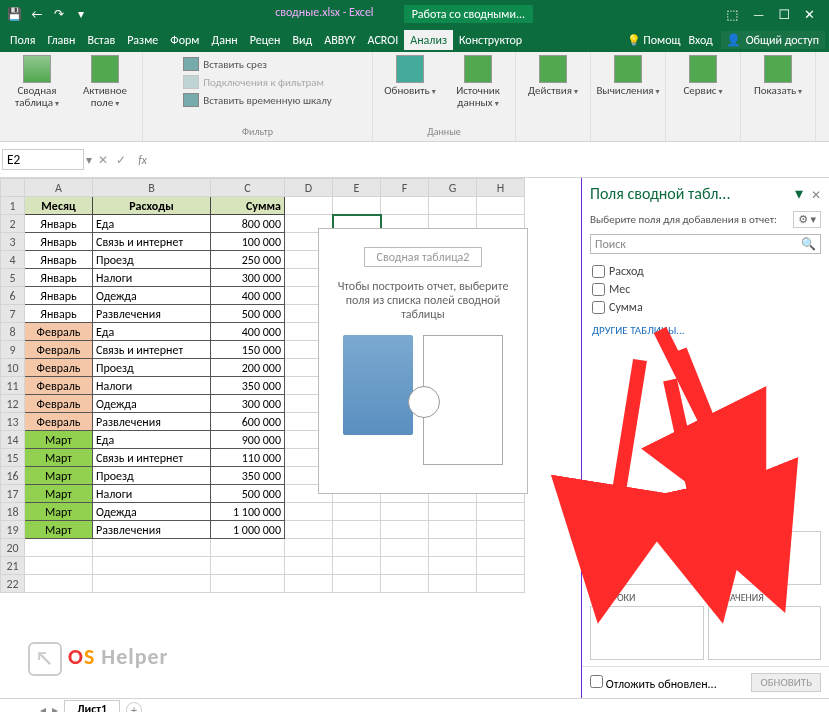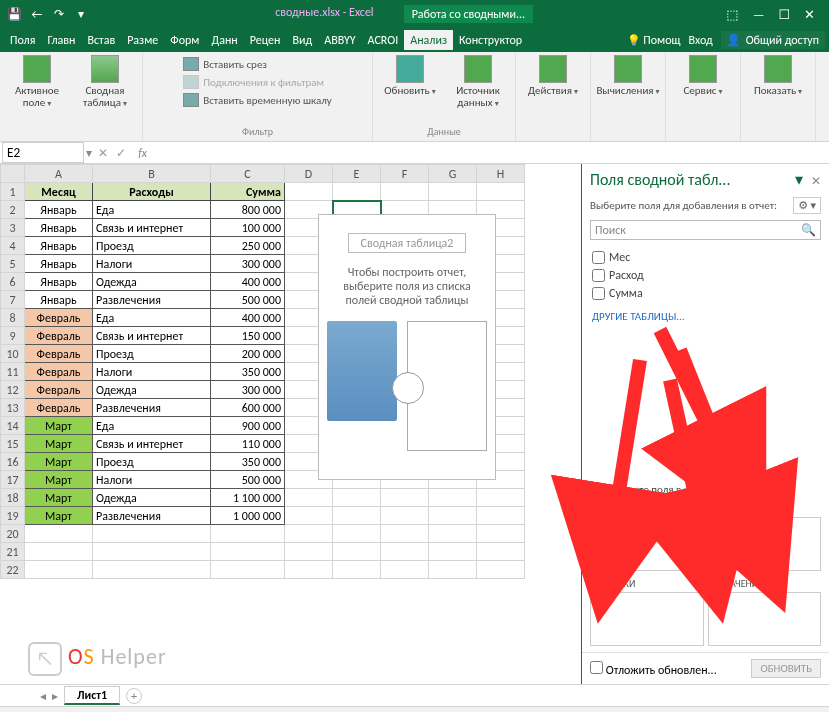--- a/index.html
+++ b/index.html
@@ -26,40 +26,40 @@
 .bigbtn { display: flex; flex-direction: column; align-items: center; width: 62px; gap: 2px; cursor: pointer; text-align:center; line-height:1.1;}
 .bigbtn .ic { width: 28px; height: 28px; background: #51a84f; border: 1px solid #999; }
 .bigbtn .ic.table { background: linear-gradient(#8fc78f,#51a84f); position:relative;}
 .bigbtn .arrow::after { content: "▾"; font-size: 8px; color: #666; margin-left:2px;}
 .rgroup .lbl { color: #888; font-size: 10px; margin-top: 6px; }
 .filtgrp { width: 230px; }
 .filtgrp .row { display: flex; align-items: center; gap: 4px; padding: 2px 0; color:#555;}
 .filtgrp .row.dis { color: #aaa; }
 .filtgrp .ic2 { width: 16px; height: 14px; background: #7aa; border:1px solid #888;}
 
-.formula-bar { display: flex; align-items: center; border-bottom: 1px solid #d4d4d4; height: 22px; font-size: 12px; background:#fff; }
+.formula-bar { display: flex; align-items: center; border-bottom: 1px solid #d4d4d4; height: 36px; font-size: 12px; background:#fff; }
 .namebox { width: 82px; border: 1px solid #ccc; padding: 1px 4px; margin: 2px; background:#fff; }
 .fx-btns { color: #999; padding: 0 6px; display:flex; gap:8px;}
 .fx-label { font-style: italic; color: #888; margin: 0 6px; }
 
 .workspace { display: flex; height: 520px; }
 .sheet-area { flex: 1; overflow: hidden; position: relative; }
 .grid { border-collapse: collapse; font-size: 12px; }
 .grid th, .grid td { border: 1px solid #d4d4d4; height: 18px; padding: 0 3px; }
 .grid .colh { background: #e6e6e6; text-align: center; font-weight: normal; color:#555; }
 .grid .rowh { background: #e6e6e6; text-align: center; font-weight: normal; width: 24px; color:#555;}
 .grid .corner { background: #e6e6e6; width: 24px; }
 .hdr { background: #d8e4bc; text-align: center; font-weight: bold; border:1px solid #444 !important;}
 .cA { width: 68px; } .cB { width: 118px; } .cC { width: 74px; text-align:right; }
 .cD,.cE,.cF,.cG,.cH { width: 48px; }
 .jan { background: #fff; } .feb { background: #f4c7a8; } .mar { background: #92d050; }
 .databorder td { border:1px solid #555;}
 .selcell { border: 2px solid #217346 !important; position: relative; }
 
-.pivot-placeholder { position: absolute; left: 318px; top: 50px; width: 178px; border: 1px solid #bbb; text-align: center; padding: 18px 8px 8px; font-size: 12px; color: #666; background:#fff;}
+.pivot-placeholder { position: absolute; left: 318px; top: 50px; width: 210px; border: 1px solid #bbb; text-align: center; padding: 18px 8px 8px; font-size: 12px; color: #666; background:#fff;}
 .pivot-placeholder .pname { border: 1px solid #bbb; display: inline-block; padding: 2px 12px; color:#999; margin-bottom:12px;}
 .pivot-placeholder .img { height: 150px; margin-top:14px; display:flex; gap:10px; justify-content:center; align-items:flex-start;}
 .pivot-placeholder .blueblock{ width:70px; height:100px; background:linear-gradient(#7ba9d0,#5a8fc0); border-radius:2px;}
 .pivot-placeholder .whiteblock{width:80px;height:130px;border:1px solid #aaa; background:#fff; position:relative;}
 .pivot-placeholder .whiteblock .chk{position:absolute; left:-16px; top:50px; width:32px;height:32px;border:1px solid #999;border-radius:50%;background:#fff;}
 
 .fieldpane { width: 248px; border-left: 1px solid #6d28d9; background: #fff; display: flex; flex-direction: column; font-size: 12px; }
 .fp-head { padding: 6px 8px; color: #0d6c3e; font-size: 16px; display:flex; justify-content:space-between; align-items:center;}
 .fp-head .x { color:#888; font-size:12px;}
 .fp-sub { padding: 2px 8px; color: #555; font-size: 11px; display:flex; justify-content:space-between; align-items:center;}
@@ -80,21 +80,21 @@
 .fp-foot button { background: #eee; border: 1px solid #ccc; padding: 2px 8px; color: #999; font-size:11px;}
 
 .sheet-tabs { border-top: 1px solid #d4d4d4; background:#fff; height: 22px; display: flex; align-items: center; font-size: 12px; padding: 0 40px; gap:6px; }
 .sheet-tabs .nav{color:#888;}
 .sheet-tabs .stab { border: 1px solid #ccc; border-bottom:2px solid #217346; padding: 1px 12px; background:#fff; font-weight:bold;}
 .sheet-tabs .plus { border:1px solid #ccc; border-radius:50%; width:16px;height:16px; text-align:center; line-height:14px; color:#888;}
 
 .statusbar { background: #f1f1f1; border-top: 1px solid #d4d4d4; height: 22px; display: flex; align-items: center; font-size: 11px; padding: 0 8px; color:#555;}
 .statusbar .zoom { margin-left: auto; display:flex; align-items:center; gap:6px;}
 
-.watermark { position: absolute; left: 28px; bottom: 36px; font-size: 22px; font-weight: normal; letter-spacing:1px;}
+.watermark { position: absolute; left: 28px; bottom: 36px; font-size: 22px; font-weight: bold; letter-spacing:1px;}
 .watermark .o { color: #e33; } .watermark .s { color: #f90; } .watermark .rest { color: #bbb; }
 .watermark .cursor { display:inline-block; width:34px;height:34px;border:2px solid #ccc; border-radius:6px; margin-right:6px; vertical-align:middle; position:relative;}
 .watermark .cursor::after{content:"↖"; position:absolute; left:6px; top:2px; color:#ccc; font-size:20px;}
 
 .arrow-svg { position: absolute; pointer-events: none; }
 </style>
 </head>
 <body>
 
 <div class="titlebar">
@@ -136,26 +136,26 @@
         <span>👤</span>
         <span>Общий доступ</span>
       </span>
   </div>
 </div>
 
 <div class="ribbon">
   <div class="rgroup">
     <div class="btns">
       <div class="bigbtn">
+          <div class="ic table"></div>
+          <span class="arrow">Сводная таблица</span>
+        </div>
+      <div class="bigbtn">
           <div class="ic"></div>
           <span class="arrow">Активное поле</span>
-        </div>
-      <div class="bigbtn">
-          <div class="ic table"></div>
-          <span class="arrow">Сводная таблица</span>
         </div>
     </div>
     <div class="lbl"></div>
   </div>
   <div class="rgroup filtgrp">
     <div>
       <div class="row">
           <span class="ic2"></span>
           <span>Вставить срез</span>
         </div>
@@ -507,25 +507,25 @@
       <span>Выберите поля для добавления в отчет:</span>
       <span class="gear">⚙ ▾</span>
     </div>
     <div class="fp-search">
       <span>Поиск</span>
         <span class="mag">🔍</span>
     </div>
     <div class="fp-fields">
       <div class="fld">
           <input type="checkbox" style="">
-          <span>Мес</span>
+          <span>Расход</span>
         </div>
       <div class="fld">
           <input type="checkbox" style="">
-          <span>Расход</span>
+          <span>Мес</span>
         </div>
       <div class="fld">
           <input type="checkbox" style="">
           <span>Сумма</span>
         </div>
     </div>
     <div class="fp-other">ДРУГИЕ ТАБЛИЦЫ...</div>
     <div style="flex:1"></div>
     <div class="fp-drag">Перетащите поля в нужную область:</div>
     <div class="fp-zones">

